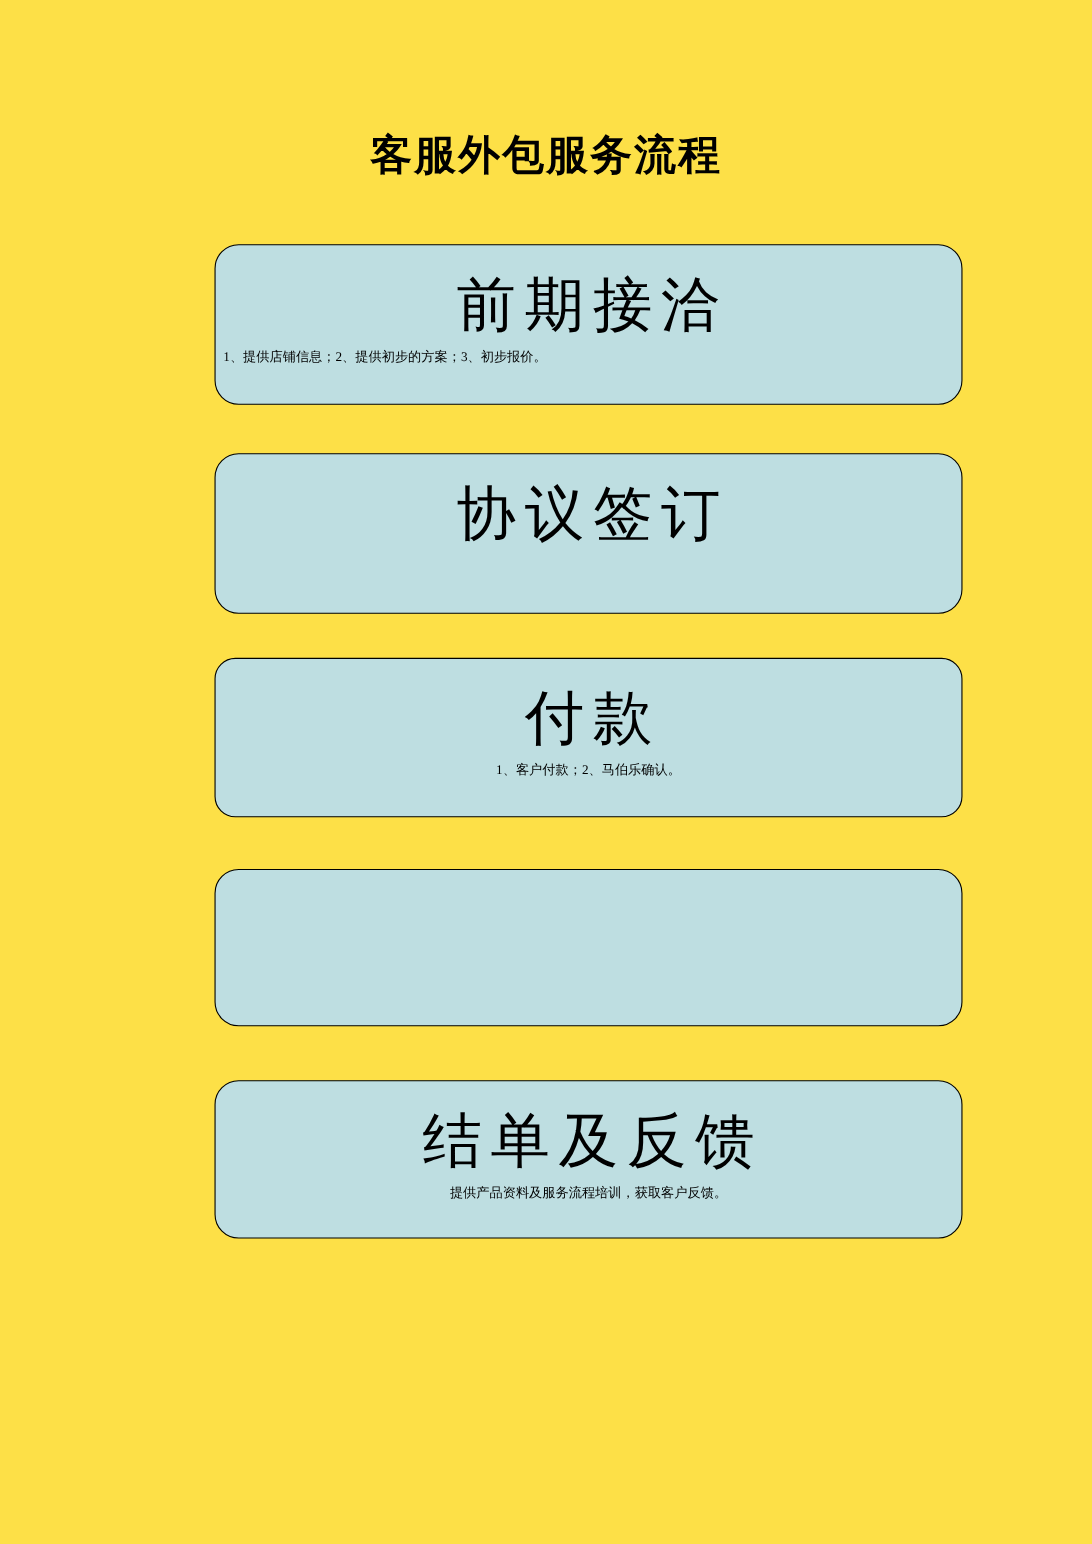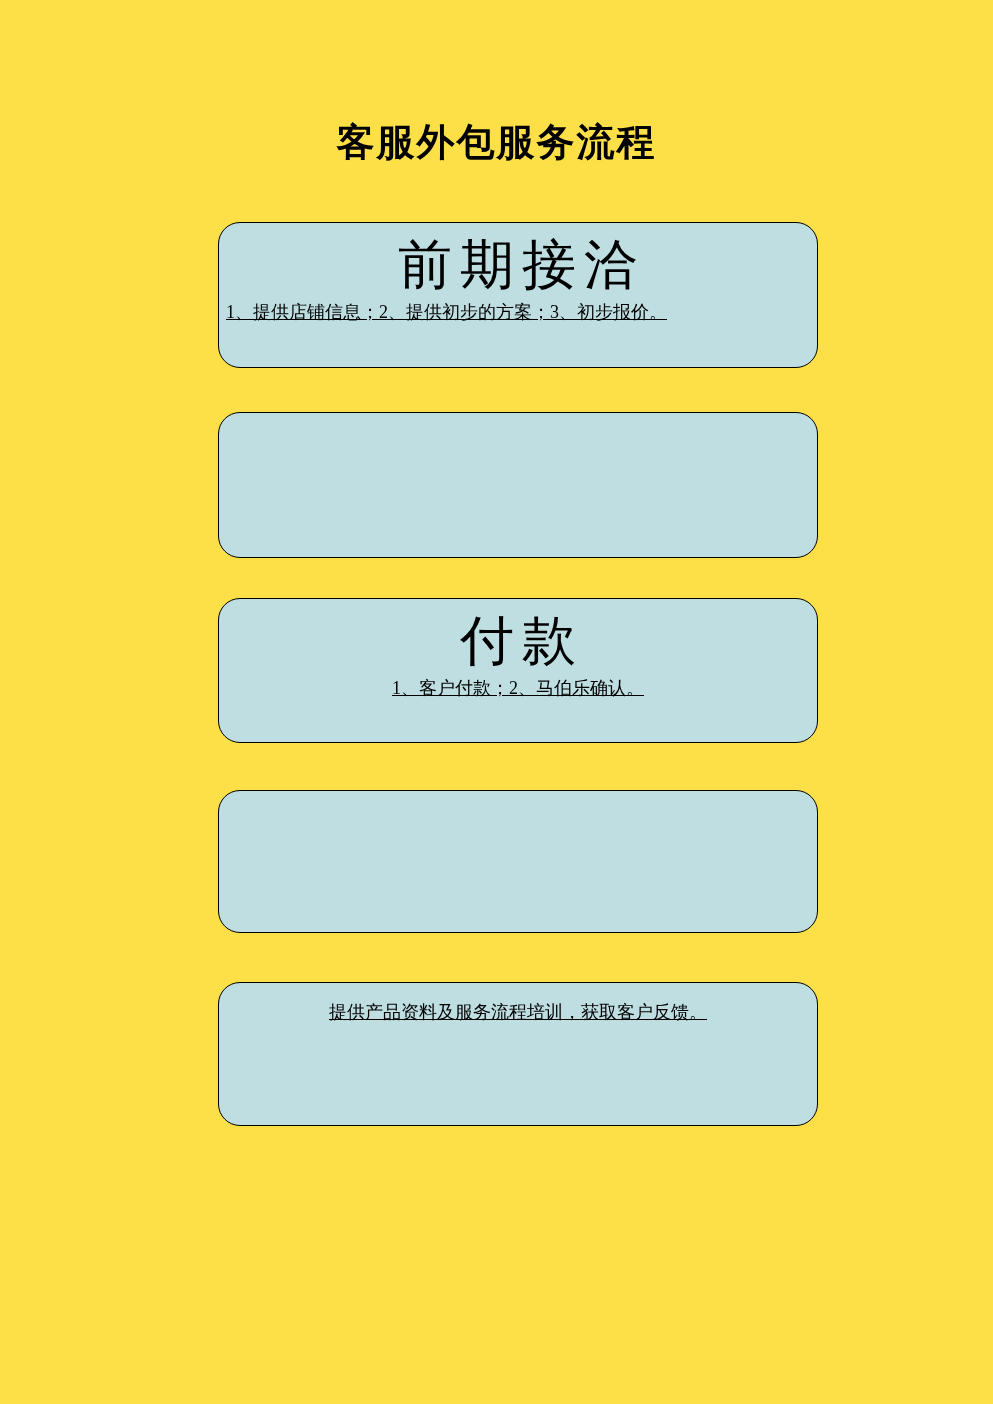--- a/index.html
+++ b/index.html
@@ -23,71 +23,72 @@
     left: 0;
     width: 100%;
     text-align: center;
     font-size: 38px;
     font-weight: bold;
     letter-spacing: 2px;
     line-height: 48px;
   }
   .flow-box {
     position: absolute;
-    left: 218px;
-    width: 600px;
+    left: 195px;
+    width: 680px;
     box-sizing: border-box;
     background: #BEDEE1;
     border: 1.5px solid #000000;
     border-radius: 22px;
-    padding-top: 12px;
+    padding-top: 24px;
   }
   .box-1 { top: 222px; height: 146px; }
   .box-2 { top: 412px; height: 146px; }
-  .box-3 { top: 598px; height: 145px; }
+  .box-3 { top: 598px; height: 145px; border-radius: 19px; }
   .box-4 { top: 790px; height: 143px; }
   .box-5 { top: 982px; height: 144px; }
   .box-title {
     text-align: center;
     font-size: 54px;
     line-height: 60px;
     letter-spacing: 8px;
     text-indent: 8px; 
     white-space: nowrap;
   }
   .box-desc {
     margin-top: 4px;
     padding: 0 7px;
-    font-size: 18px;
+    font-size: 12px;
     line-height: 27px;
-    text-decoration: underline;
   }
   .align-left   { text-align: left; }
   .align-center { text-align: center; }
 </style>
 </head>
 <body>
 
 <div class="page">
 
   <div class="page-title">客服外包服务流程</div>
 
   <div class="flow-box box-1" style="background: rgb(190, 222, 225); border-color: rgb(0, 0, 0);">
     <div class="box-title">前期接洽</div>
     <div class="box-desc align-left">1、提供店铺信息；2、提供初步的方案；3、初步报价。</div>
   </div>
 
   <div class="flow-box box-2" style="background: rgb(190, 222, 225); border-color: rgb(0, 0, 0);">
+    <div class="box-title">协议签订</div>
   </div>
 
   <div class="flow-box box-3" style="background: rgb(190, 222, 225); border-color: rgb(0, 0, 0);">
     <div class="box-title">付款</div>
     <div class="box-desc align-center">1、客户付款；2、马伯乐确认。</div>
   </div>
 
   <div class="flow-box box-4" style="background: rgb(190, 222, 225); border-color: rgb(0, 0, 0);">
   </div>
 
   <div class="flow-box box-5" style="background: rgb(190, 222, 225); border-color: rgb(0, 0, 0);">
+    <div class="box-title">结单及反馈</div>
     <div class="box-desc align-center">提供产品资料及服务流程培训，获取客户反馈。</div>
   </div>
 
 </div>
 
 </body></html>

